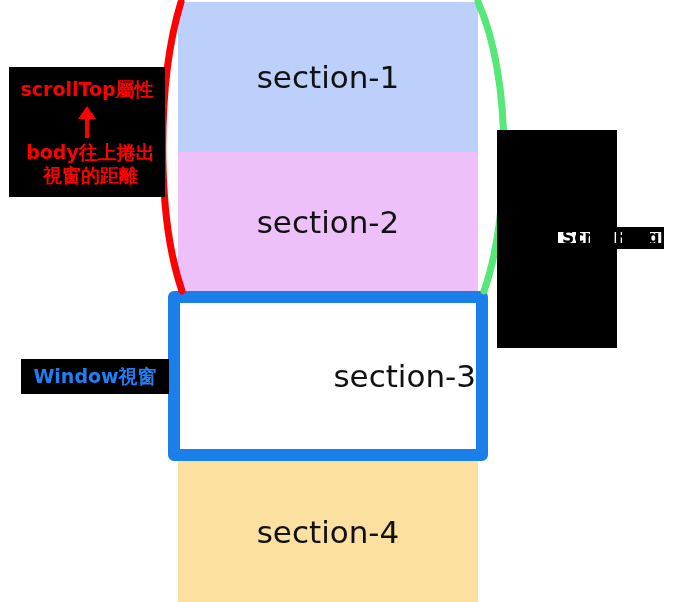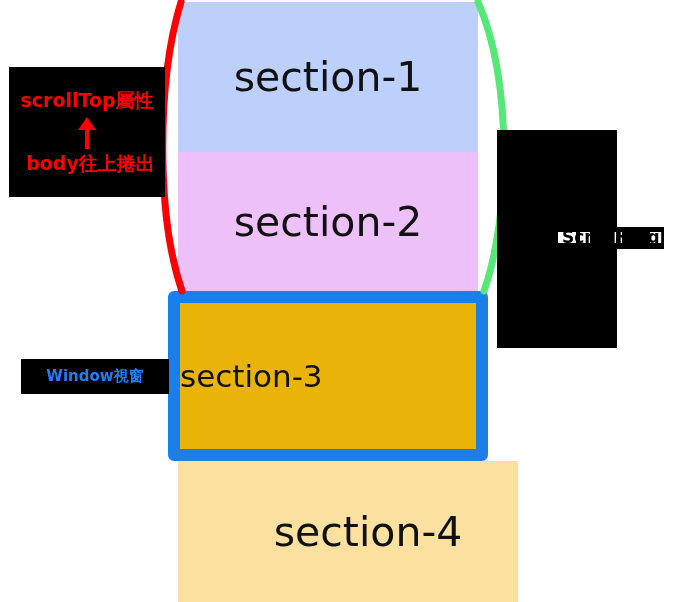--- a/index.html
+++ b/index.html
@@ -18,21 +18,21 @@
 
   
   .section {
     position: absolute;
     left: 178px;
     width: 300px;
     display: flex;
     align-items: center;
     justify-content: center;
     color: #111111;
-    font-size: 41px;
+    font-size: 31px;
     font-weight: 400;
     letter-spacing: 0px;
     font-family: "DejaVu Sans", "Liberation Sans", sans-serif;
   }
   #section-1 { top: 2px;   height: 150px; background: #bdcffb; }
   #section-2 { top: 152px; height: 140px; background: #eec0fa; align-items: center; }
 
   
   #viewport-frame {
     position: absolute;
@@ -43,29 +43,29 @@
     box-sizing: border-box;
     border: 12px solid #1a7fe8;
     border-radius: 6px;
     background: #c6f3c0;
     z-index: 6;
   }
   #section-3 {
     position: absolute;
     left: 0; top: 0; right: 0; bottom: 0;
     width: auto;
-    background: #eab308;
-    display: flex;
-    align-items: center;
-    justify-content: flex-start;
+    background: #ffffff;
+    display: flex;
+    align-items: center;
+    justify-content: flex-end;
     color: #111111;
     font-size: 31px;
   }
   #section-4 {
-    top: 461px; height: 141px; background: #fbe0a0; padding-left: 40px;
+    top: 461px; height: 141px; background: #fbe0a0;
   }
 
   
   .arc-layer {
     position: absolute;
     left: 0; top: 0;
     width: 700px; height: 602px;
     pointer-events: none;
     z-index: 8;
   }
@@ -111,21 +111,21 @@
 
   #window-callout {
     left: 21px;
     top: 359px;
     width: 148px;
     height: 35px;
   }
   #window-callout .line {
     color: #1f7ff5;
     font-weight: bold;
-    font-size: 15px;
+    font-size: 19px;
     white-space: nowrap;
     font-family: "DejaVu Sans", "Liberation Sans", sans-serif;
   }
 
   #scrollheight-callout {
     left: 497px;
     top: 130px;
     width: 120px;
     height: 218px;
     z-index: 9;
@@ -199,20 +199,21 @@
   <div class="callout" id="scrolltop-callout">
     <div class="line top-line">scrollTop屬性</div>
 
     <svg id="scrolltop-arrow" viewBox="0 0 30 34">
       <line x1="15" y1="33" x2="15" y2="10" stroke="#ff0000" stroke-width="4"></line>
       <polygon points="15,1 24,14 6,14" fill="#ff0000"></polygon>
     </svg>
 
     <div class="bottom-block">
       <div class="line">body往上捲出</div>
+      <div class="line">視窗的距離</div>
     </div>
   </div>
 
   <div class="callout" id="window-callout">
     <div class="line">Window視窗</div>
   </div>
 
   <div id="scrollheight-band">
     <span class="label">ScrollHeight</span>
   </div>

